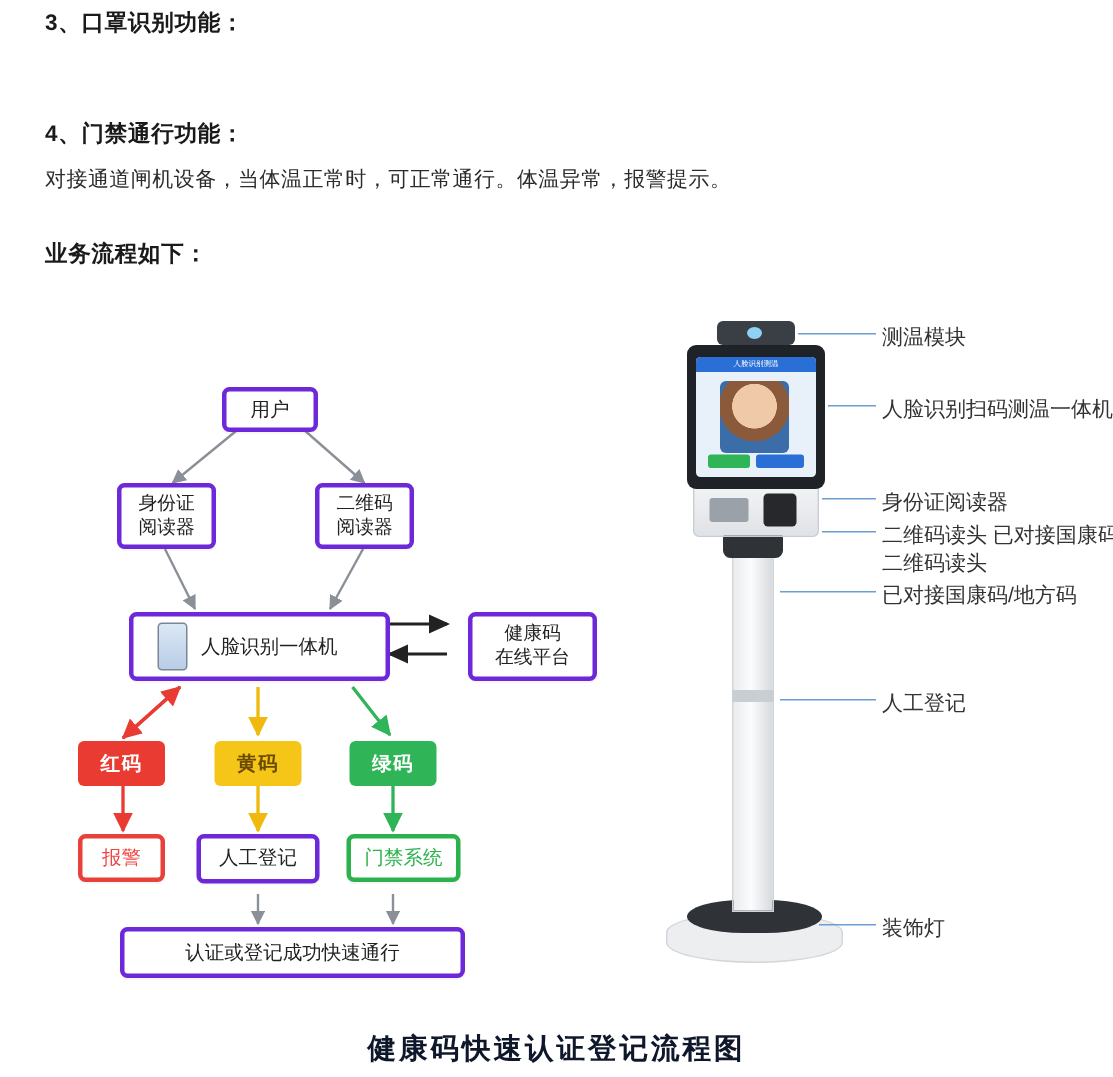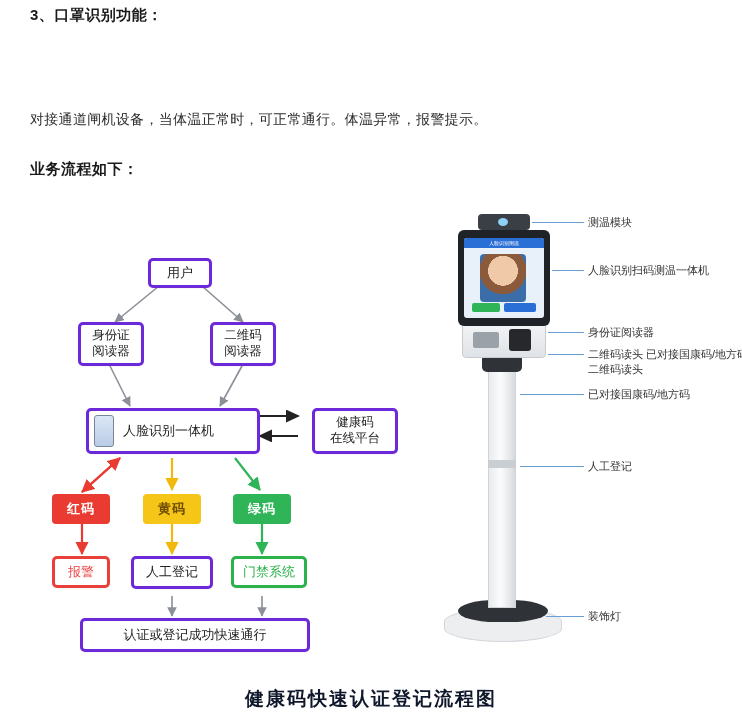--- a/index.html
+++ b/index.html
@@ -89,21 +89,21 @@
     left: 420px; top: 0px;
     width: 322px; height: 470px;
   }
   .lead {
     position: absolute;
     height: 1px;
     background: #6b9fd4;
   }
   .leadlabel {
     position: absolute;
-    font-size: 11px;
+    font-size: 14px;
     color: #333;
     white-space: nowrap;
     line-height: 1.35;
   }
   .caption {
     position: absolute;
     left: 0; right: 0;
     bottom: 6px;
     text-align: center;
     font-size: 19px;
@@ -112,20 +112,21 @@
     color: #0f172a;
   }
   svg.arrows { position: absolute; left: 0; top: 0; overflow: visible; }
 </style>
 </head>
 <body>
 
 <div id="page">
 
   <div class="text-block sec-title" id="t-h1">3、口罩识别功能：</div>
+  <div class="text-block sec-title" id="t-h2">4、门禁通行功能：</div>
   <div class="text-block sec-body" id="t-p2">对接通道闸机设备，当体温正常时，可正常通行。体温异常，报警提示。</div>
   <div class="text-block sec-title" id="t-h3">业务流程如下：</div>
 
   <div id="diagram">
 
     <div id="flow">
 
       <svg class="arrows" width="420" height="440">
         <defs>
           <marker id="ag" markerWidth="7" markerHeight="7" refX="5.5" refY="3" orient="auto">
@@ -179,21 +180,21 @@
       <div class="node two-line" style="left:58px; top:104px; width:66px; height:44px; flex-direction:column;">
         <span>身份证</span>
         <span>阅读器</span>
       </div>
 
       <div class="node two-line" style="left:190px; top:104px; width:66px; height:44px; flex-direction:column;">
         <span>二维码</span>
         <span>阅读器</span>
       </div>
 
-      <div class="node" style="left:66px; top:190px; width:174px; height:46px; justify-content:flex-start; padding-left:5px;">
+      <div class="node" style="left:66px; top:190px; width:174px; height:46px; justify-content:flex-start; padding-left:16px;">
         <span style="display:inline-block; width:20px; height:32px; border:1px solid #7a8596; border-radius:3px; background:linear-gradient(#dbe7f5,#b9cde6); margin-right:9px;"></span>
         <span>人脸识别一体机</span>
       </div>
 
       <div class="node two-line" style="left:292px; top:190px; width:86px; height:46px; flex-direction:column;">
         <span>健康码</span>
         <span>在线平台</span>
       </div>
 
       <div class="chip red" style="left:32px;  top:276px; width:58px; height:30px;">红码</div>

